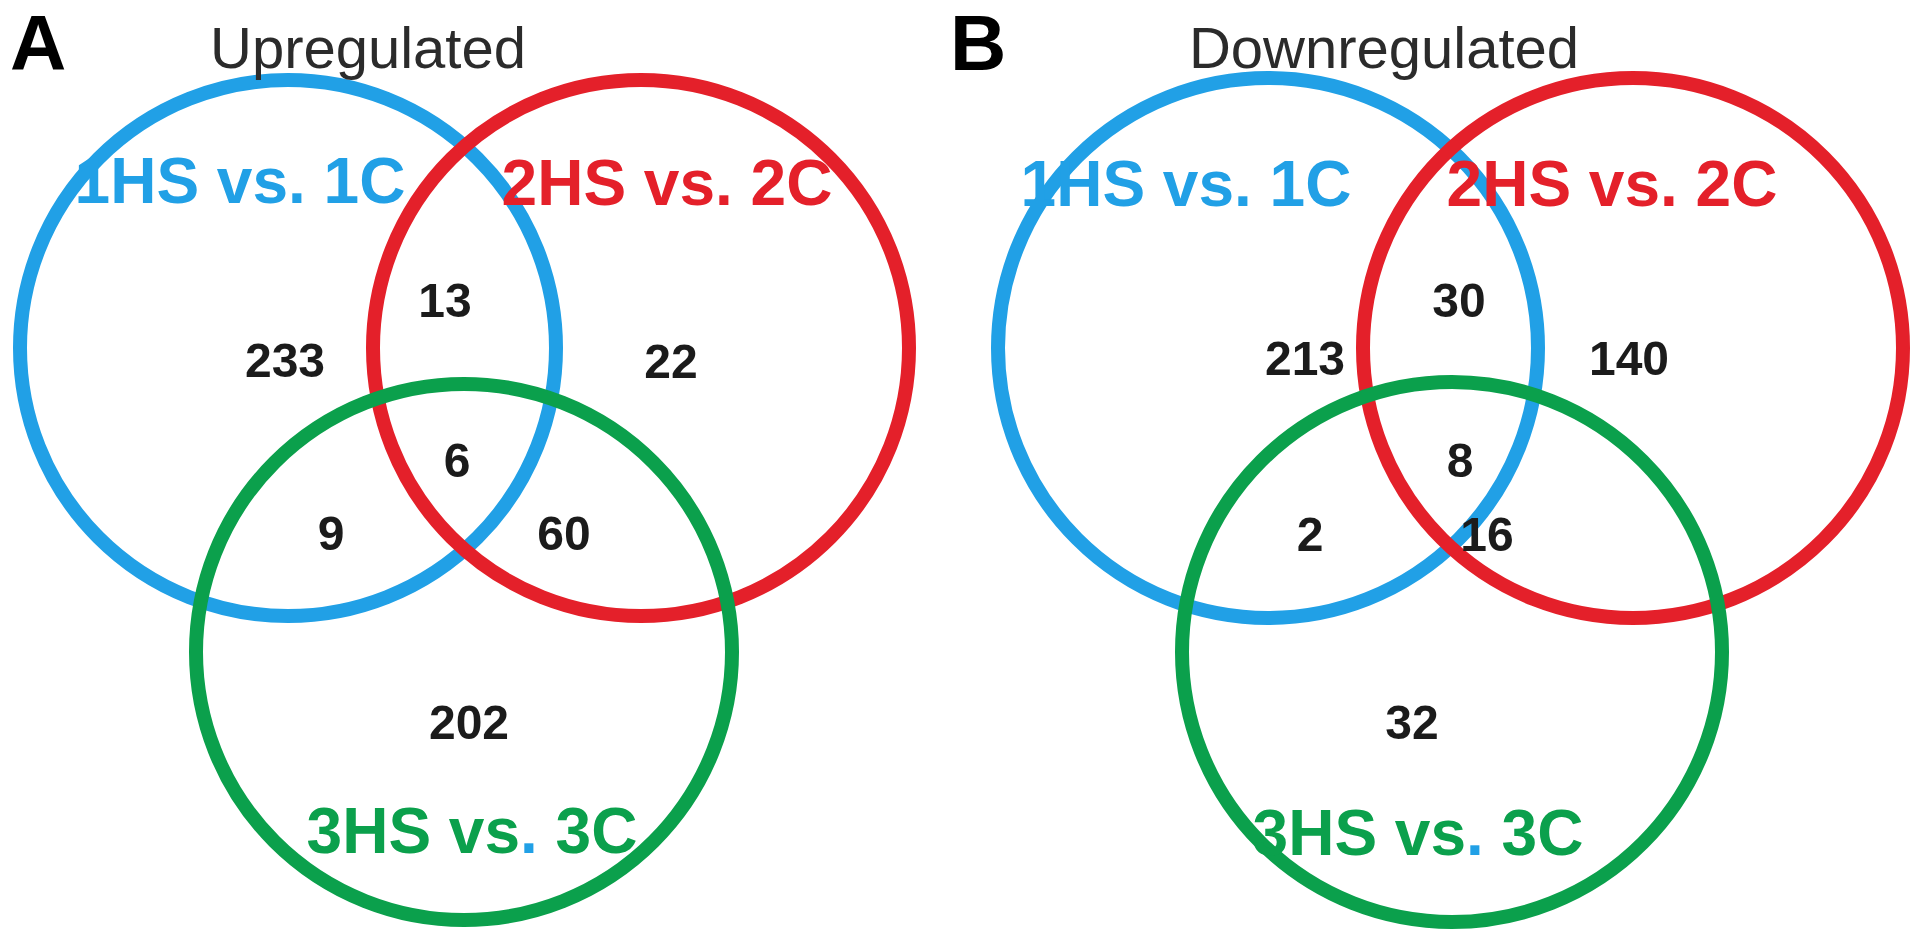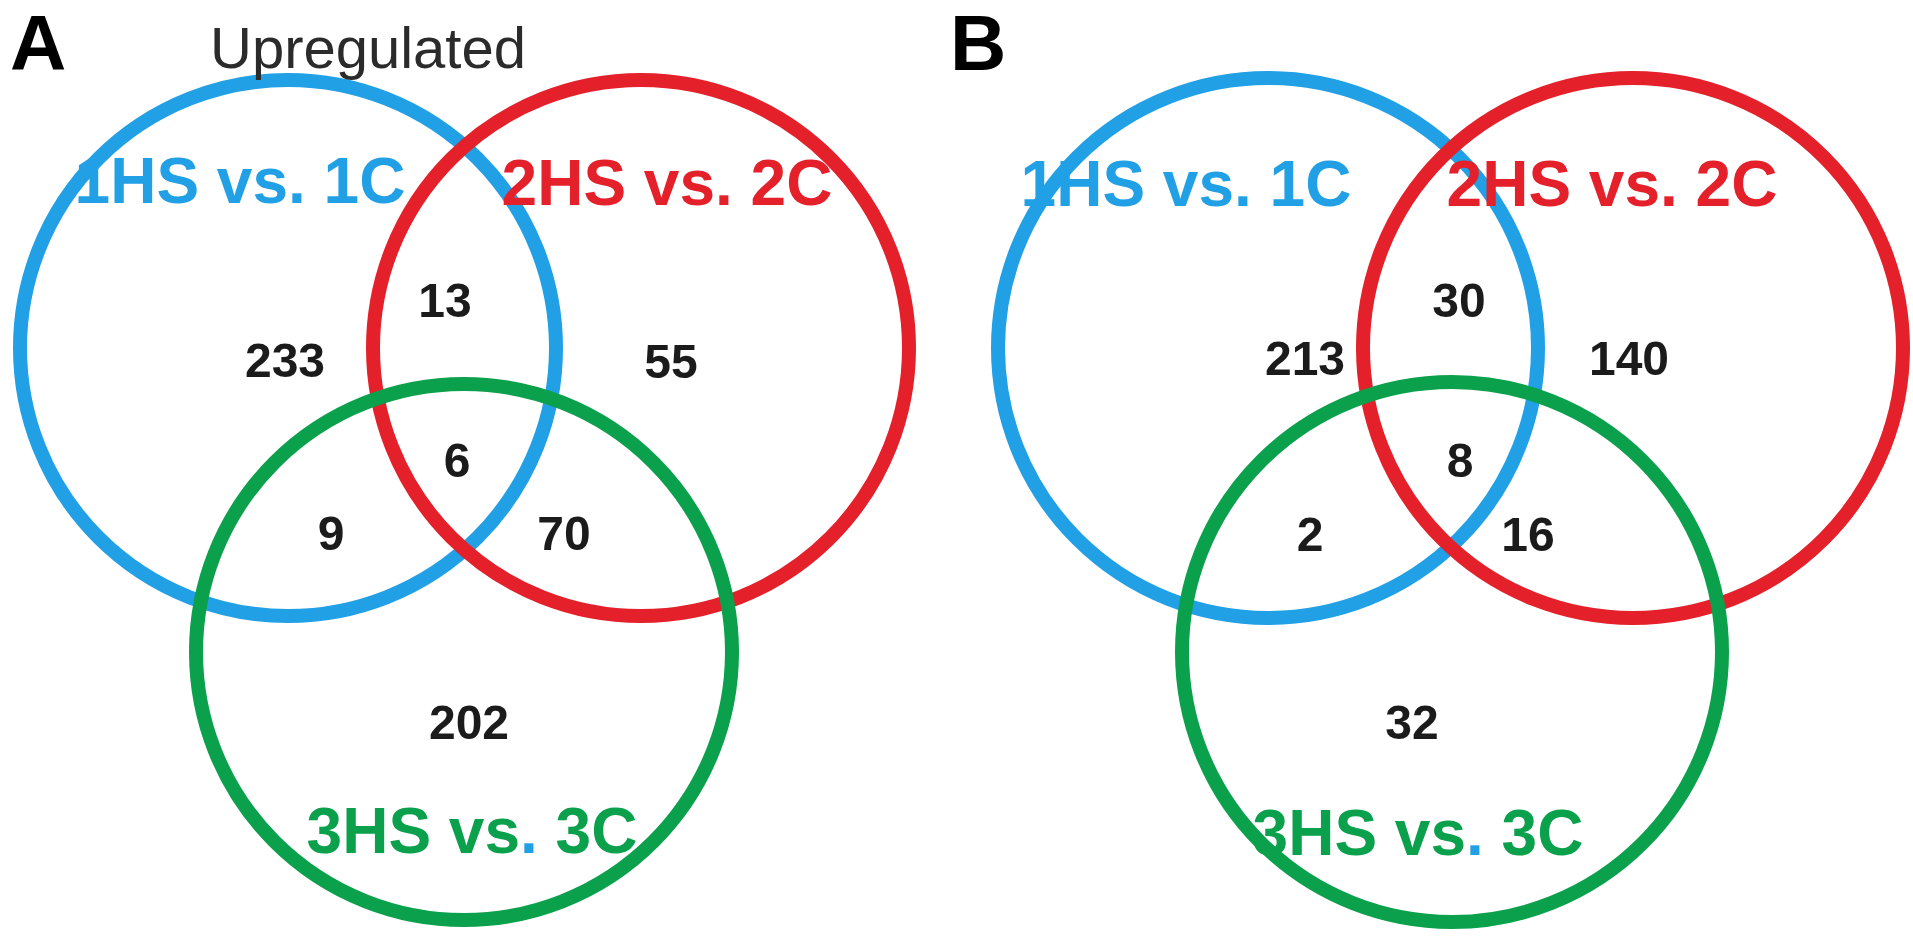--- a/index.html
+++ b/index.html
@@ -87,36 +87,37 @@
   <div class="overlay-text panel-title" style="left:368px; top:48px;">Upregulated</div>
 
   <div class="overlay-text set-label label-set1" style="left:240px; top:181px;">1HS vs. 1C</div>
 
   <div class="overlay-text set-label label-set2" style="left:667px; top:183px;">2HS vs. 2C</div>
 
   <div class="overlay-text set-label label-set3" style="left:472px; top:831px;"><span>3HS vs</span><span class="dot-accent">.</span><span> 3C</span></div>
 
   <div class="overlay-text count" style="left:445px; top:301px;">13</div>
   <div class="overlay-text count" style="left:285px; top:361px;">233</div>
-  <div class="overlay-text count" style="left:671px; top:362px;">55</div>
+  <div class="overlay-text count" style="left:671px; top:362px;">22</div>
   <div class="overlay-text count" style="left:457px; top:461px;">6</div>
   <div class="overlay-text count" style="left:331px; top:534px;">9</div>
-  <div class="overlay-text count" style="left:564px; top:534px;">70</div>
+  <div class="overlay-text count" style="left:564px; top:534px;">60</div>
   <div class="overlay-text count" style="left:469px; top:723px;">202</div>
 
   <div class="panel-letter" style="left:950px; top:4px;">B</div>
 
+  <div class="overlay-text panel-title" style="left:1384px; top:48px;">Downregulated</div>
 
   <div class="overlay-text set-label label-set1" style="left:1186px; top:184px;">1HS vs. 1C</div>
 
   <div class="overlay-text set-label label-set2" style="left:1612px; top:184px;">2HS vs. 2C</div>
 
   <div class="overlay-text set-label label-set3" style="left:1418px; top:833px;"><span>3HS vs</span><span class="dot-accent">.</span><span> 3C</span></div>
 
   <div class="overlay-text count" style="left:1459px; top:301px;">30</div>
   <div class="overlay-text count" style="left:1305px; top:359px;">213</div>
   <div class="overlay-text count" style="left:1629px; top:359px;">140</div>
   <div class="overlay-text count" style="left:1460px; top:461px;">8</div>
   <div class="overlay-text count" style="left:1310px; top:535px;">2</div>
-  <div class="overlay-text count" style="left:1528px; top:535px;">16</div>
+  <div class="overlay-text count" style="left:1487px; top:535px;">16</div>
   <div class="overlay-text count" style="left:1412px; top:723px;">32</div>
 
 </div>
 
 </body></html>

